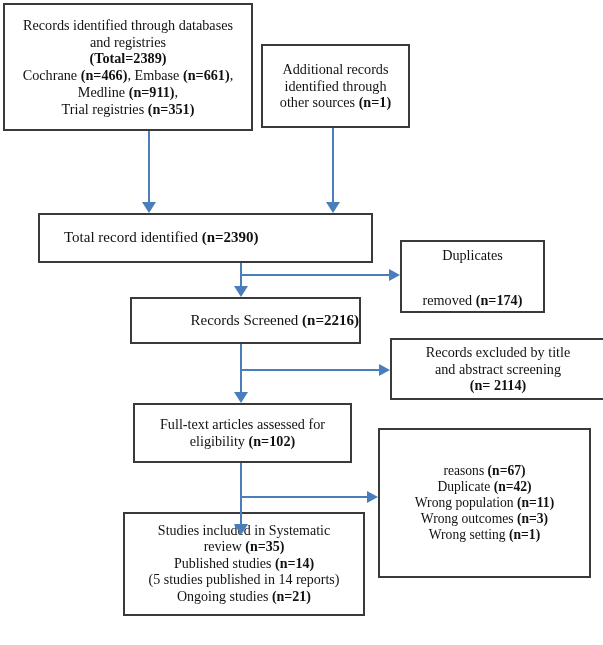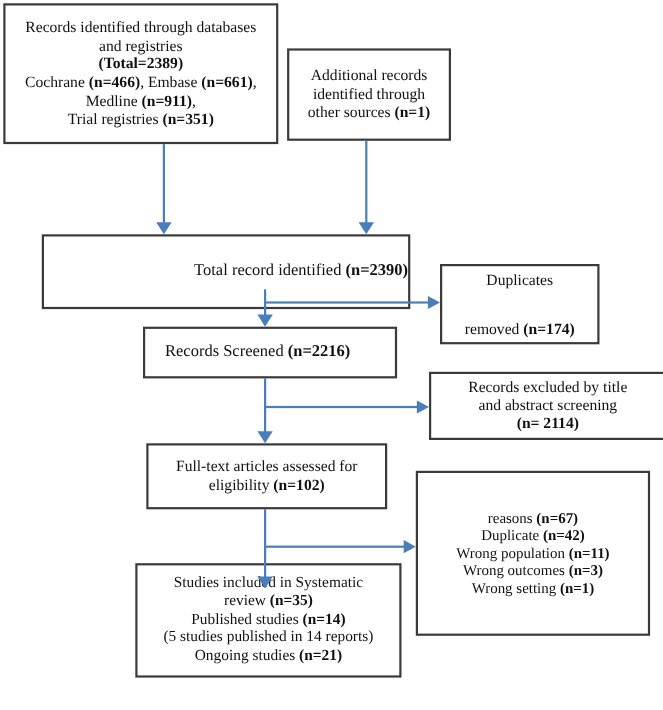--- a/index.html
+++ b/index.html
@@ -72,30 +72,30 @@
     <span class="line">Medline <b>(n=911)</b>,</span>
     <span class="line">Trial registries <b>(n=351)</b></span>
   </div>
 
   <div class="box" style="left:261px; top:44px; width:149px; height:84px; font-size:14.2px; padding:0 4px;">
     <span class="line">Additional records</span>
     <span class="line">identified through</span>
     <span class="line">other sources <b>(n=1)</b></span>
   </div>
 
-  <div class="box" style="left:38px; top:213px; width:335px; height:68px; font-size:15px; text-align:right; ">
+  <div class="box" style="left:38px; top:213px; width:335px; height:50px; font-size:15px; text-align:left; padding-left:24px;">
     <span class="line">Total record identified  <b>(n=2390)</b></span>
   </div>
 
   <div class="box top-align" style="left:400px; top:240px; width:145px; height:73px; font-size:14.2px; padding-top:5px;gap:28px;">
     <span class="line">Duplicates</span>
     <span class="line">removed <b>(n=174)</b></span>
   </div>
 
-  <div class="box" style="left:130px; top:297px; width:231px; height:47px; font-size:15px; text-align:left; padding-left:18px;">
+  <div class="box" style="left:130px; top:297px; width:231px; height:47px; font-size:15px; text-align:right; padding-left:18px;">
     <span class="line">Records Screened <b>(n=2216)</b></span>
   </div>
 
   <div class="box" style="left:390px; top:338px; width:216px; height:62px; font-size:14.2px;">
     <span class="line">Records excluded by title</span>
     <span class="line">and abstract screening</span>
     <span class="line" style="font-weight:bold;"><b>(n= 2114)</b></span>
   </div>
 
   <div class="box" style="left:133px; top:403px; width:219px; height:60px; font-size:14.2px;">

